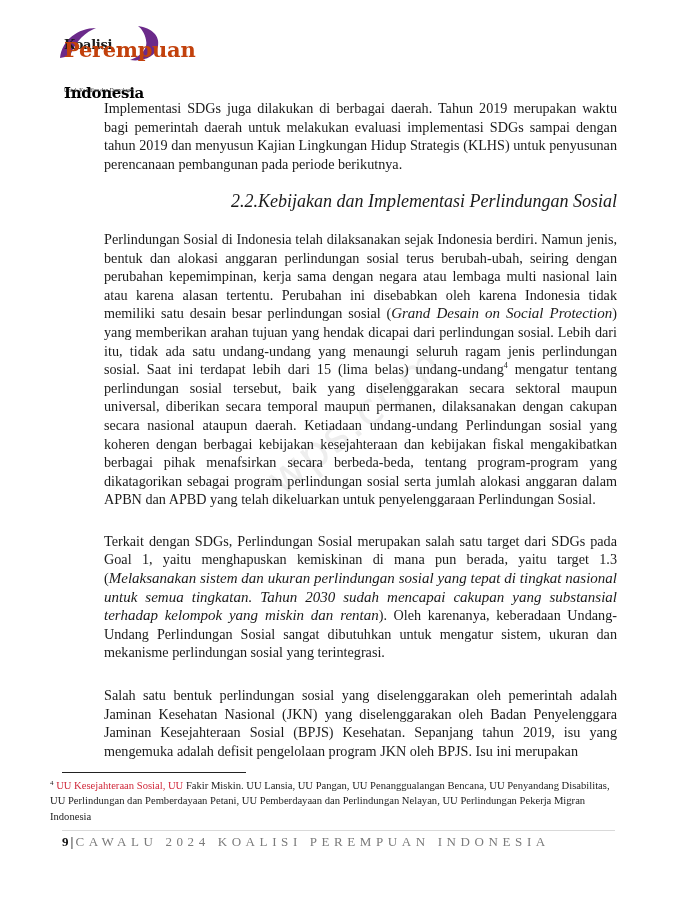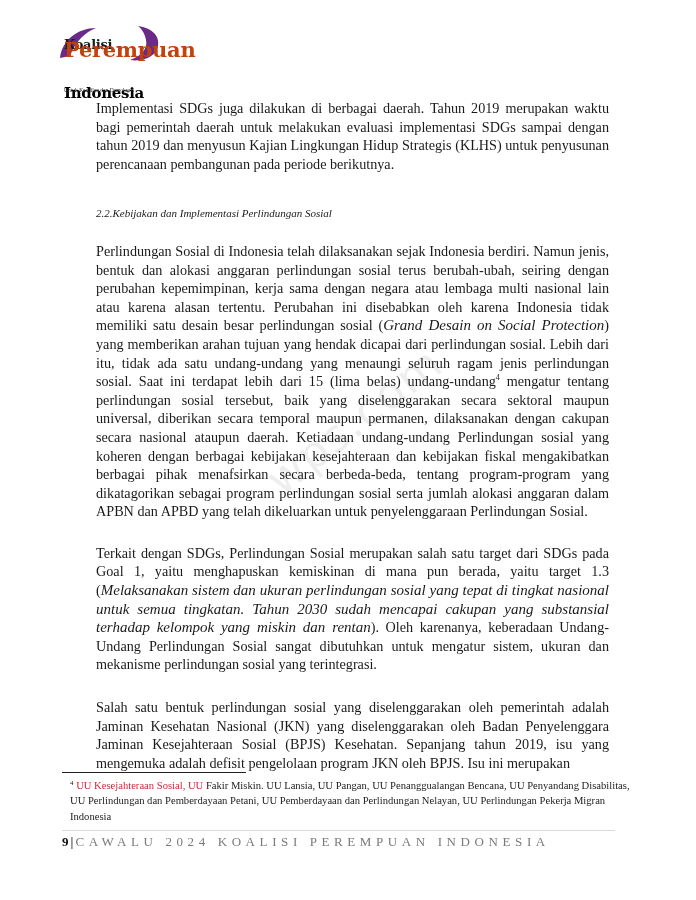--- a/index.html
+++ b/index.html
@@ -6,34 +6,34 @@
   body { width: 696px; height: 900px; position: relative; overflow: hidden; font-family: "Liberation Serif", serif; color: #1a1a1a; }
 
   .logo { position: absolute; left: 56px; top: 22px; width: 110px; height: 72px; }
   .logo svg { position: absolute; left: 0; top: 0; }
   .logo-word { position: absolute; left: 8px; font-family: "DejaVu Serif", serif; font-weight: bold; line-height: 1; white-space: nowrap; }
   .logo-koalisi { top: 16px; font-size: 13px; color: #1b1b1b; letter-spacing: -0.3px; }
   .logo-perempuan { top: 17px; font-size: 21px; color: #c2410c; letter-spacing: -0.3px; }
   .logo-indonesia { top: 64px; font-size: 15px; color: #000000; letter-spacing: -0.3px; }
   .logo-tagline { position: absolute; left: 8px; top: 65px; font-size: 5.5px; color: #222; white-space: nowrap; font-family: "Liberation Serif", serif; }
 
-  .content { position: absolute; left: 96px; top: 99px; width: 513px; font-size: 14.2px; line-height: 18.6px; text-align: justify; }
+  .content { position: absolute; left: 104px; top: 99px; width: 513px; font-size: 14.2px; line-height: 18.6px; text-align: justify; }
   .content p { margin: 0; }
-  .content .heading { font-style: italic; font-size: 11px; margin-top: 31px; text-align: left; }
+  .content .heading { font-style: italic; font-size: 18px; margin-top: 19px; text-align: right; }
   .content .p1 { }
   .content .p2 { margin-top: 19px; }
   .content .p3 { margin-top: 23px; }
   .content .p4 { margin-top: 24px; }
   .content i { font-size: 15px; }
   sup { font-size: 8px; line-height: 0; vertical-align: 6px; }
 
   .watermark { position: absolute; left: 250px; top: 395px; font-family: "DejaVu Sans", sans-serif; font-size: 44px; color: rgba(150,150,150,0.16); transform: rotate(-38deg); pointer-events: none; letter-spacing: 2px; }
 
   .fn-rule { position: absolute; left: 62px; top: 772px; width: 184px; height: 1px; background: #222; }
-  .footnote { position: absolute; left: 70px; top: 778px; width: 560px; font-size: 10.6px; line-height: 15.4px; color: #222; font-family: "Liberation Serif", serif; }
+  .footnote { position: absolute; left: 50px; top: 778px; width: 560px; font-size: 10.6px; line-height: 15.4px; color: #222; font-family: "Liberation Serif", serif; }
   .footnote .red { color: #d0283a; }
   .footnote sup { font-size: 7px; vertical-align: 4px; }
 
   .footer-rule { position: absolute; left: 62px; top: 830px; width: 553px; height: 1px; background: #d9d9d9; }
   .footer { position: absolute; left: 62px; top: 834px; font-size: 13px; line-height: 16px; white-space: nowrap; }
   .footer .pg { font-weight: bold; color: #111; }
   .footer .bar { color: #333; font-weight: bold; margin: 0 2px; }
   .footer .ttl { color: #7a7a7a; letter-spacing: 4.6px; }
 </style>
 </head>

